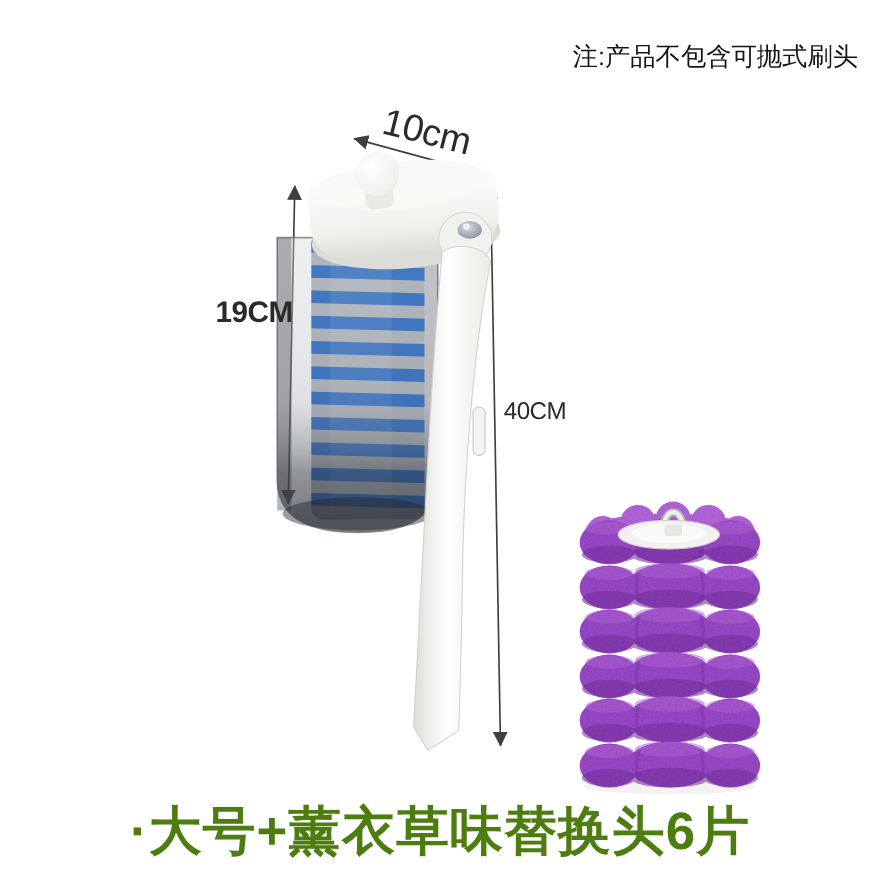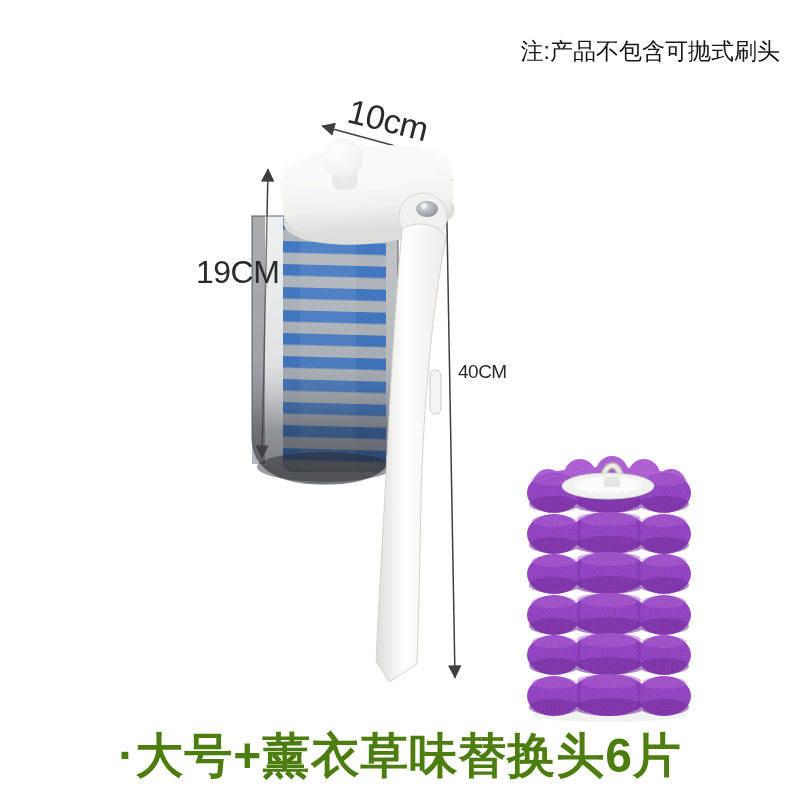--- a/index.html
+++ b/index.html
@@ -14,22 +14,22 @@
     font-size:23px;color:#141414;letter-spacing:0;white-space:nowrap;
   }
   .dim{
     position:absolute;color:#2a2a2a;font-weight:500;white-space:nowrap;
     letter-spacing:-0.5px;
   }
   .dim-10{
     left:338px;top:82px;width:100px;height:44px;line-height:44px;
     text-align:center;font-size:34px;transform:rotate(14deg);
   }
-  .dim-19{left:196px;top:238px;font-size:32px;}
-  .dim-40{left:458px;top:345px;font-size:19px;}
+  .dim-19{left:196px;top:253px;font-size:27px;font-weight:bold;}
+  .dim-40{left:458px;top:345px;font-size:22px;}
   .caption{
     position:absolute;left:0;right:0;top:708px;text-align:center;
     font-size:48px;font-weight:700;color:#4d7c0f;letter-spacing:1px;white-space:nowrap;
   }
 </style>
 </head>
 <body>
 
 <div class="stage">
 

